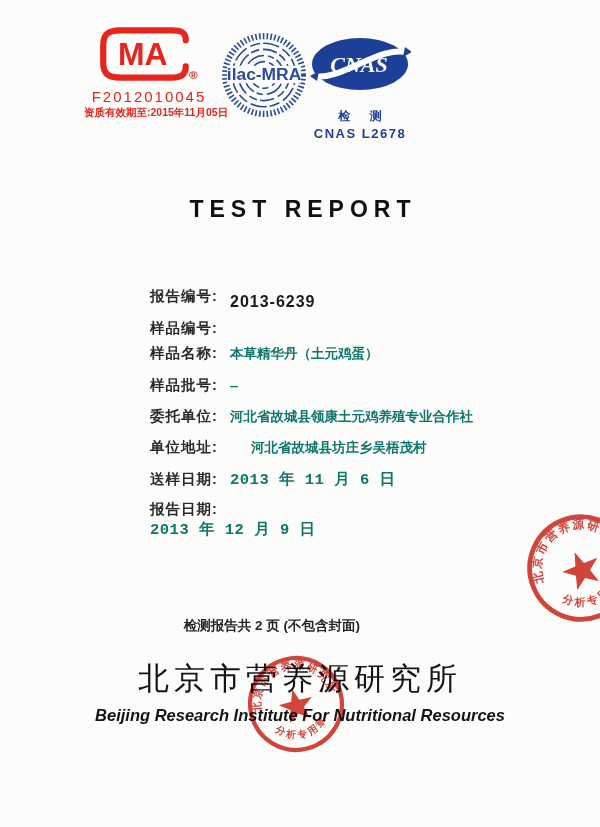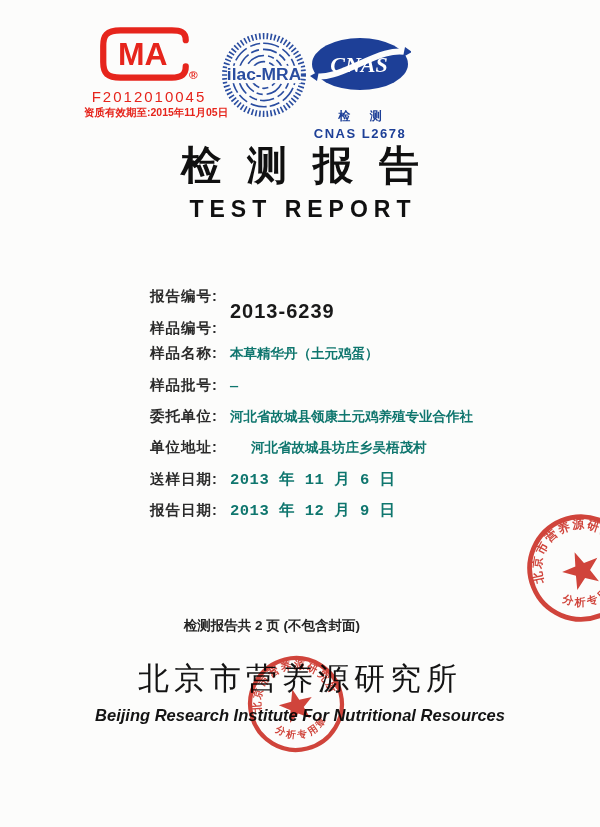--- a/index.html
+++ b/index.html
@@ -21,21 +21,21 @@
             font-family:"Liberation Serif",serif;font-size:40px;font-weight:bold;color:#101010;
             letter-spacing:26px;padding-left:26px;}
   .title-en{position:absolute;top:196px;left:0;width:600px;box-sizing:border-box;text-align:center;
             font-size:23px;font-weight:800;color:#101010;letter-spacing:6px;padding-left:6px;}
 
   
   .field-label{width:80px;flex:none;font-size:14.5px;font-weight:600;color:#2b2b2b;letter-spacing:1px;white-space:nowrap;}
   .no-group{position:absolute;left:150px;top:287px;}
   .no-group .field-label{display:block;}
   .no-group .lbl2{margin-top:13px;}
-  .no-value{position:absolute;left:80px;top:6px;font-size:20px;font-weight:600;color:#191919;letter-spacing:1px;white-space:nowrap;margin-top:7px;}
+  .no-value{position:absolute;left:80px;top:6px;font-size:16px;font-weight:600;color:#191919;letter-spacing:1px;white-space:nowrap;}
   .field-row{position:absolute;left:150px;display:flex;align-items:baseline;}
   .field-value{font-size:13.5px;font-weight:600;color:#0f766e;white-space:nowrap;font-family:Liberation Mono, monospace;}
   .field-row.date .field-value{font-size:15.5px;letter-spacing:0.5px;}
 
   
   .page-note{position:absolute;top:617px;left:0;width:516px;box-sizing:border-box;text-align:center;
              padding-left:28px;font-size:13.5px;font-weight:600;color:#242424;}
   .inst-zh{position:absolute;top:658px;left:0;width:600px;text-align:center;
            font-family:"Liberation Serif",serif;font-size:31px;color:#141414;letter-spacing:5px;}
   .inst-en{position:absolute;top:706px;left:0;width:600px;text-align:center;
@@ -78,21 +78,20 @@
       <ellipse cx="51" cy="29" rx="48" ry="26" fill="#1d3f97"></ellipse>
       <path d="M 2,40 C 28,50 72,8 100,18" fill="none" stroke="#fcfcfb" stroke-width="6"></path>
       <path d="M 96,12 L 103,17 L 94,22 Z" fill="#1d3f97"></path>
       <path d="M 8,46 L 1,41 L 10,36 Z" fill="#1d3f97"></path>
       <text x="50" y="37" text-anchor="middle" font-size="22" font-weight="bold" font-style="italic" fill="#ffffff" font-family="Liberation Serif, serif">CNAS</text>
     </svg>
     <div class="cnas-cat">检 测</div>
     <div class="cnas-no">CNAS L2678</div>
   </div>
 
-  <div class="title-zh">检测报告</div>
   <div class="title-en">TEST REPORT</div>
 
   <div class="no-group">
     <span class="field-label">报告编号:</span>
     <span class="field-label lbl2">样品编号:</span>
     <span class="no-value">2013-6239</span>
   </div>
 
   <div class="field-row" style="top:344px;">
     <span class="field-label">样品名称:</span>
@@ -107,21 +106,21 @@
     <span class="field-value">河北省故城县领康土元鸡养殖专业合作社</span>
   </div>
   <div class="field-row" style="top:438px;gap:21px;">
     <span class="field-label">单位地址:</span>
     <span class="field-value">河北省故城县坊庄乡吴梧茂村</span>
   </div>
   <div class="field-row date" style="top:469px;">
     <span class="field-label">送样日期:</span>
     <span class="field-value">2013 年 11 月 6 日</span>
   </div>
-  <div class="field-row date" style="top:500px;">
+  <div class="field-row date" style="top:500px;flex-direction:column;">
     <span class="field-label">报告日期:</span>
     <span class="field-value">2013 年 12 月 9 日</span>
   </div>
 
   <div class="page-note">检测报告共 2 页 (不包含封面)</div>
   <div class="inst-zh">北京市营养源研究所</div>
   <div class="inst-en">Beijing Research Institute For Nutritional Resources</div>
 
   <svg class="stamp stamp-right" viewBox="0 0 120 120">
     <defs>

